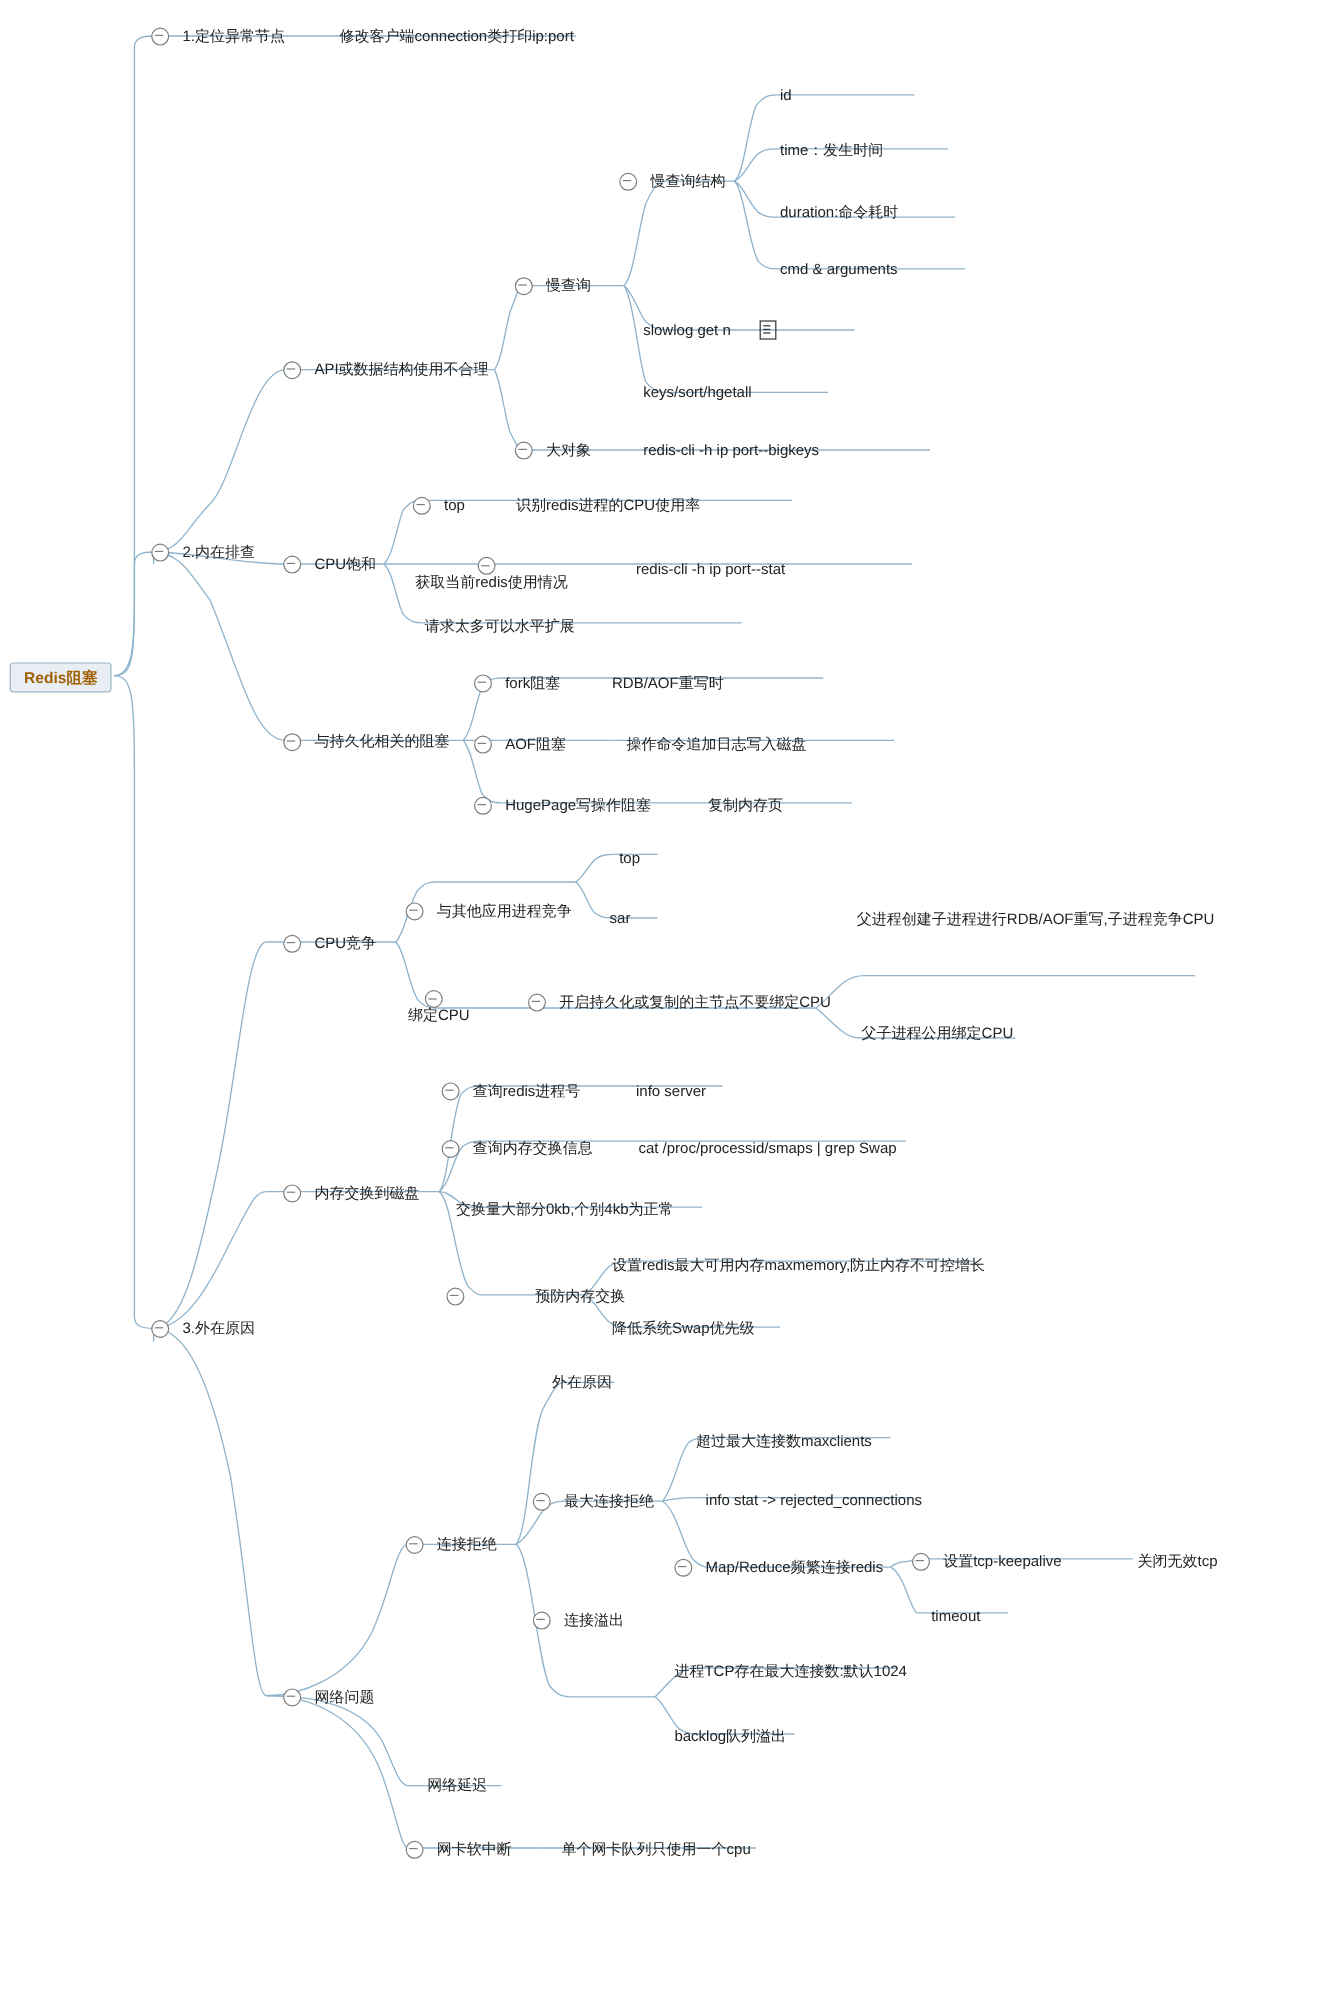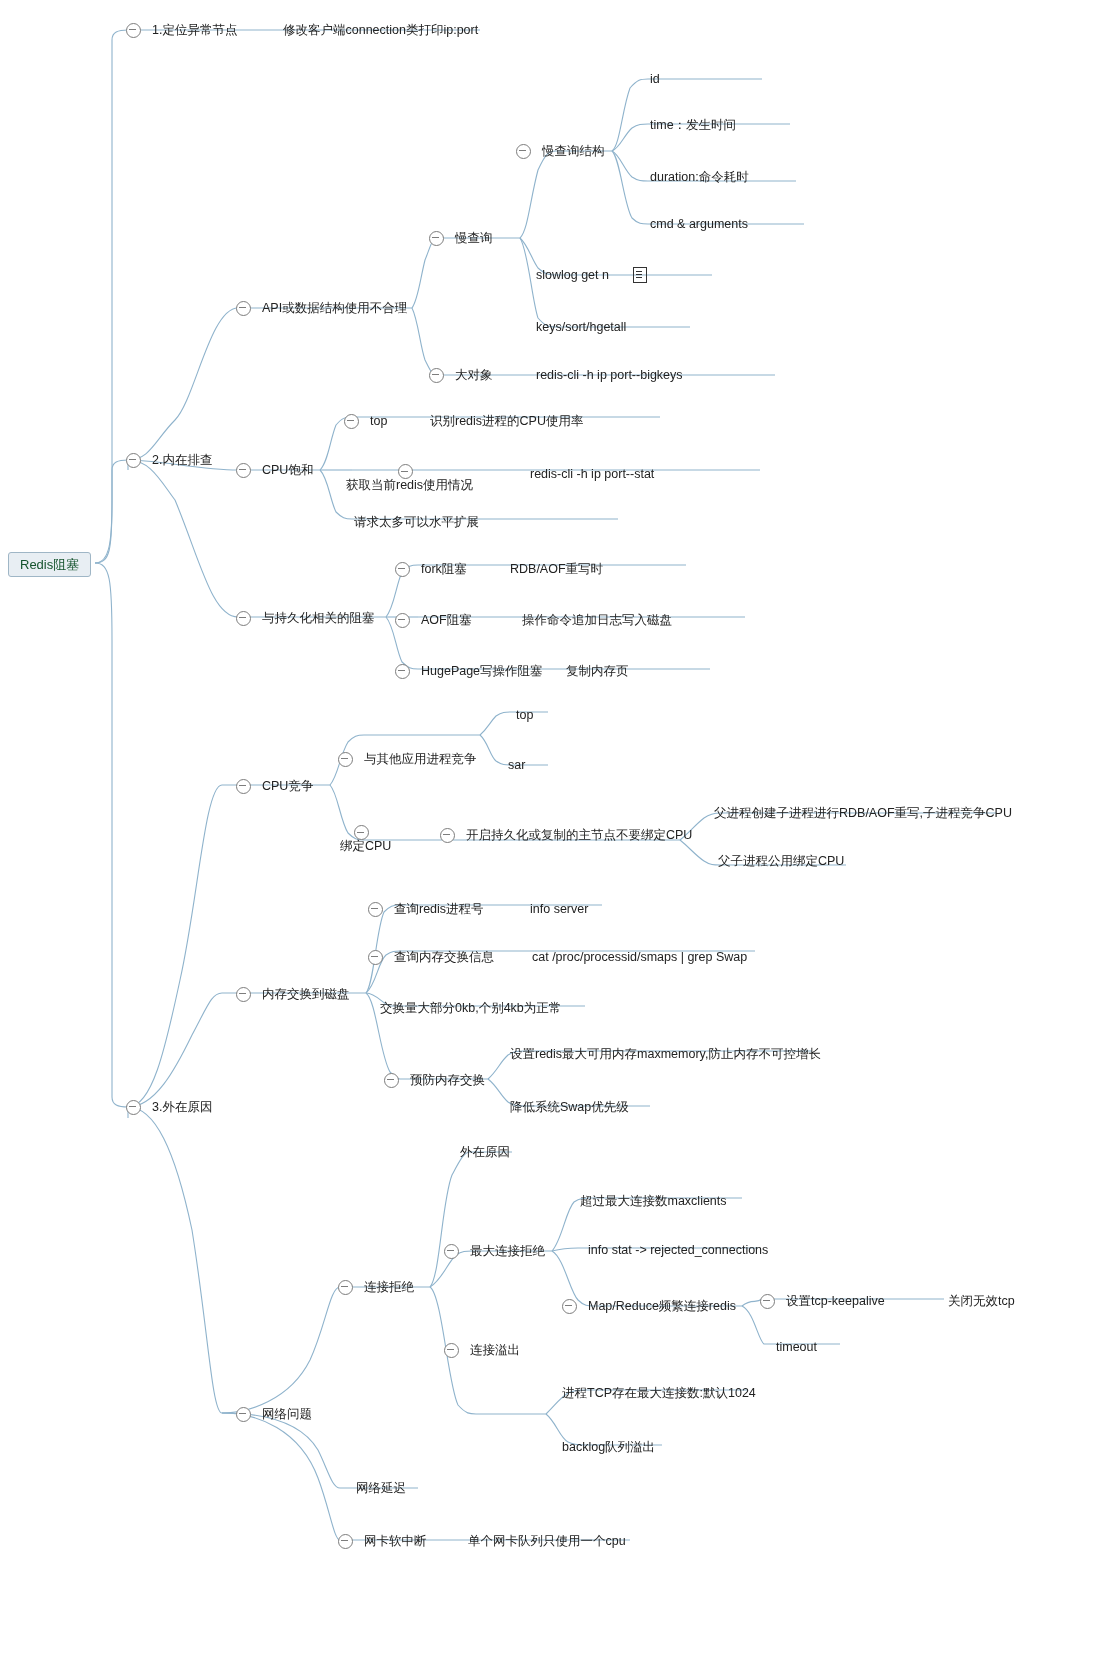--- a/index.html
+++ b/index.html
@@ -3,21 +3,21 @@
 <meta charset="utf-8">
 <style>
   html,body{margin:0;padding:0;background:#ffffff;}
   body{font-family:"Liberation Sans","DejaVu Sans",sans-serif;}
   #map{position:relative;width:1098px;height:1677px;background:#fff;overflow:hidden;}
   #wires{position:absolute;left:0;top:0;width:1098px;height:1677px;pointer-events:none;}
   .node{position:absolute;display:flex;align-items:center;white-space:nowrap;
         font-size:12.5px;color:#222;line-height:1;height:20px;}
   .node .txt{padding:0 2px;}
   .node.root{background:#e8eef3;border:1px solid #9fb6c6;border-radius:3px;
-        padding:5px 9px;height:auto;font-size:13px;color:#14532d;}
+        padding:5px 9px;height:auto;font-size:13px;color:#a16207;font-weight:bold;}
   .toggle{display:inline-block;width:13px;height:13px;border:1px solid #7d7d7d;
         border-radius:50%;position:relative;margin-right:9px;flex:0 0 auto;background:#fff;}
   .toggle:after{content:"";position:absolute;left:2px;top:5.5px;width:7px;height:1px;background:#7d7d7d;}
   .doc-icon{display:inline-block;width:12px;height:14px;border:1.3px solid #333;
         margin-left:22px;position:relative;flex:0 0 auto;}
   .doc-icon:before{content:"";position:absolute;left:2px;top:2.5px;width:6px;height:1.3px;
         background:#333;box-shadow:0 3px 0 #333,0 6px 0 #333;}
 </style>
 </head>
 <body>
@@ -245,21 +245,21 @@
     <span class="toggle"></span>
     <span class="txt">AOF阻塞</span>
   </div>
   <div class="node" style="left:520px;top:610px;">
     <span class="txt">操作命令追加日志写入磁盘</span>
   </div>
   <div class="node" style="left:395px;top:661px;">
     <span class="toggle"></span>
     <span class="txt">HugePage写操作阻塞</span>
   </div>
-  <div class="node" style="left:564px;top:661px;">
+  <div class="node" style="left:588px;top:661px;">
     <span class="txt">复制内存页</span>
   </div>
 
   <div class="node" style="left:126px;top:1097px;align-items:center;">
     <span class="toggle"></span>
     <span class="txt">3.外在原因</span>
   </div>
 
   <div class="node" style="left:236px;top:776px;">
     <span class="toggle"></span>
@@ -276,21 +276,21 @@
     <span class="txt">sar</span>
   </div>
   <div class="node" style="left:338px;top:825px;flex-direction:column;">
     <span class="toggle"></span>
     <span class="txt">绑定CPU</span>
   </div>
   <div class="node" style="left:440px;top:825px;">
     <span class="toggle"></span>
     <span class="txt">开启持久化或复制的主节点不要绑定CPU</span>
   </div>
-  <div class="node" style="left:712px;top:803px;">
+  <div class="node" style="left:712px;top:756px;">
     <span class="txt">父进程创建子进程进行RDB/AOF重写,子进程竞争CPU</span>
   </div>
   <div class="node" style="left:716px;top:851px;">
     <span class="txt">父子进程公用绑定CPU</span>
   </div>
 
   <div class="node" style="left:236px;top:984px;">
     <span class="toggle"></span>
     <span class="txt">内存交换到磁盘</span>
   </div>
@@ -304,21 +304,21 @@
   <div class="node" style="left:368px;top:947px;">
     <span class="toggle"></span>
     <span class="txt">查询内存交换信息</span>
   </div>
   <div class="node" style="left:530px;top:947px;text-align:right;">
     <span class="txt">cat /proc/processid/smaps | grep Swap</span>
   </div>
   <div class="node" style="left:378px;top:998px;">
     <span class="txt">交换量大部分0kb,个别4kb为正常</span>
   </div>
-  <div class="node" style="left:384px;top:1070px;">
+  <div class="node" style="left:372px;top:1070px;gap:48px;">
     <span class="toggle"></span>
     <span class="txt">预防内存交换</span>
   </div>
   <div class="node" style="left:508px;top:1044px;">
     <span class="txt">设置redis最大可用内存maxmemory,防止内存不可控增长</span>
   </div>
   <div class="node" style="left:508px;top:1097px;">
     <span class="txt">降低系统Swap优先级</span>
   </div>
 

